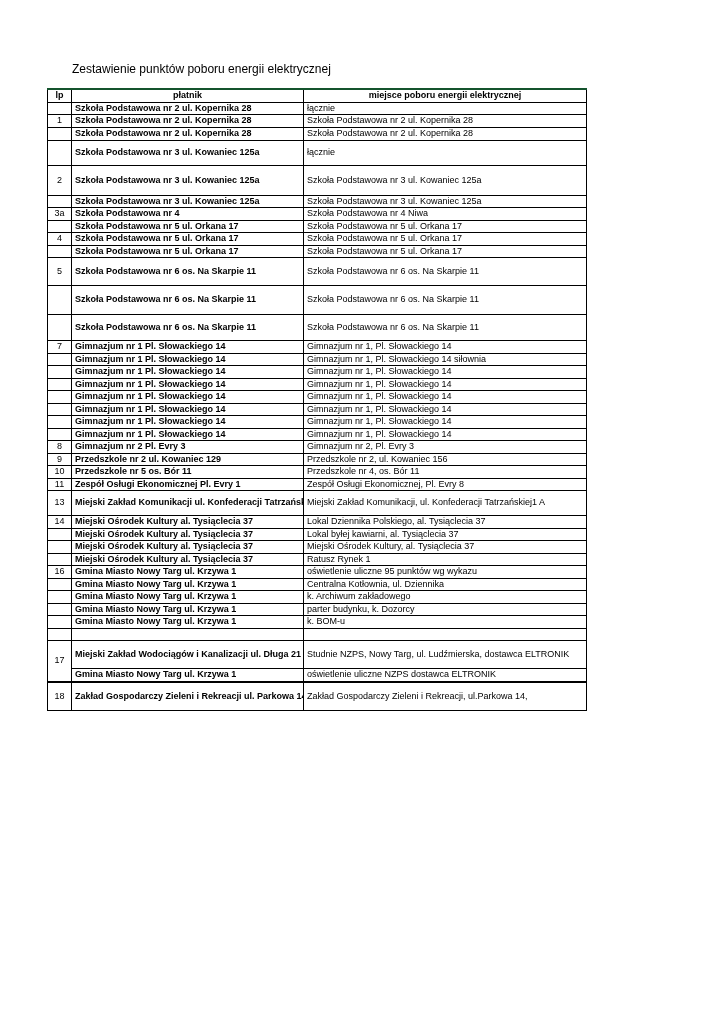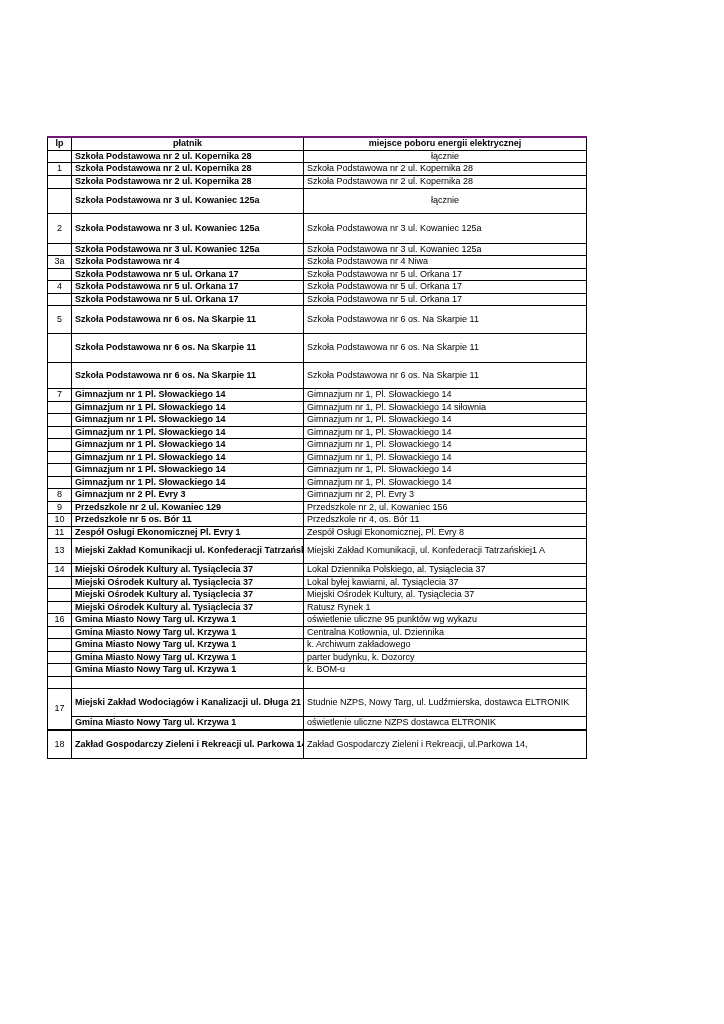--- a/index.html
+++ b/index.html
@@ -1,41 +1,42 @@
 <!DOCTYPE html>
 <html><head>
 <meta charset="utf-8">
 <style>
   html,body{margin:0;padding:0;}
   body{width:724px;height:1024px;background:#fff;font-family:"Liberation Sans",sans-serif;color:#000;}
   .page{position:relative;width:724px;height:1024px;background:#ffffff;overflow:hidden;}
   .doc-title{position:absolute;left:72px;top:62px;font-size:12px;line-height:14px;}
   .table-area{position:absolute;left:47px;top:88px;width:540px;}
   table.tbl{border-collapse:collapse;table-layout:fixed;width:539px;}
-  table.tbl.main{border-top:2px solid #701a75;margin-top:48px;}
+  table.tbl.main{border-top:2px solid #14532d;}
   table.tbl td, table.tbl th{
     border:1px solid #000;
     font-size:9px;
     line-height:11px;
     padding:0 3px;
     overflow:hidden;
     vertical-align:middle;
     white-space:nowrap;
   }
   table.tbl th{font-weight:bold;text-align:center;padding:0 1px;}
   td.lp{text-align:center;padding:0 1px;}
   td.payer{font-weight:bold;}
   td.place{}
-  td.center{text-align:center;}
+  td.center{}
   td.wrap{white-space:pre-wrap;}
 </style>
 </head>
 <body>
 
 <div class="page">
+  <div class="doc-title">Zestawienie punktów poboru energii elektrycznej</div>
   <div class="table-area">
     <table class="tbl main">
       <colgroup>
           <col style="width: 24px;">
           <col style="width: 232px;">
           <col style="width: 283px;">
         </colgroup>
       <thead>
           <tr style="height: 13px;">
             <th>lp</th>

